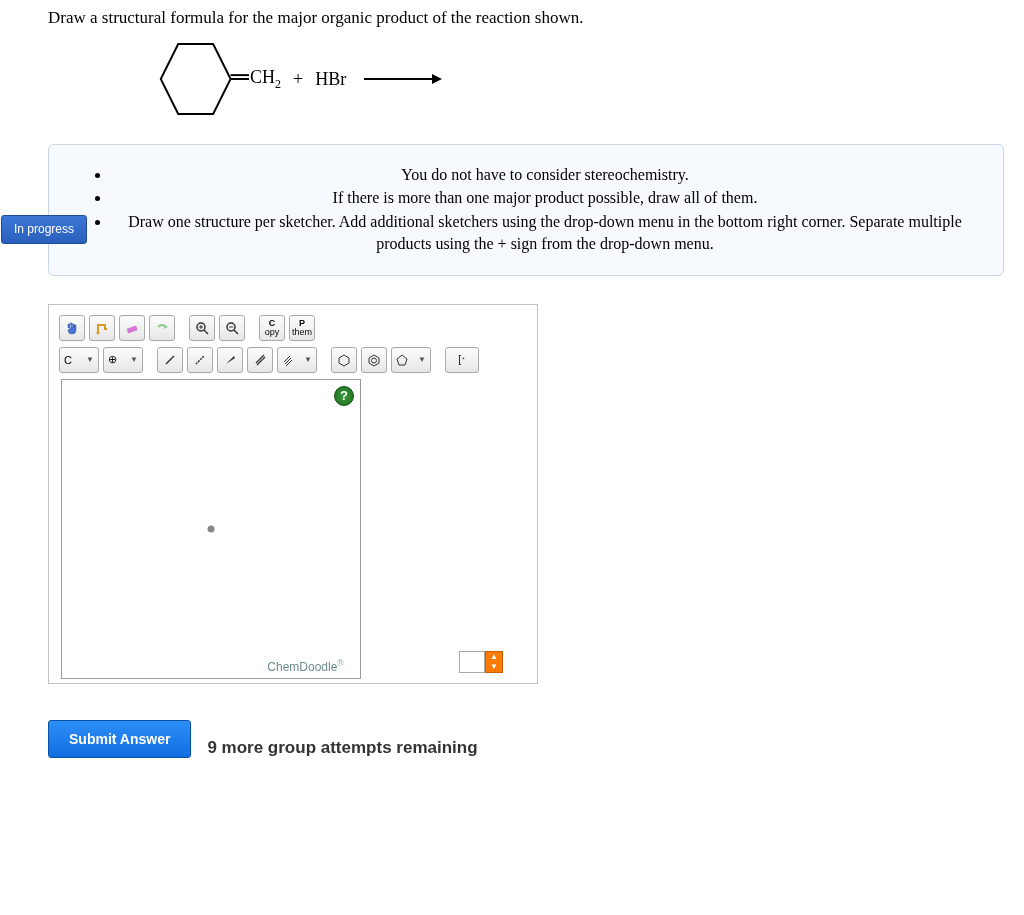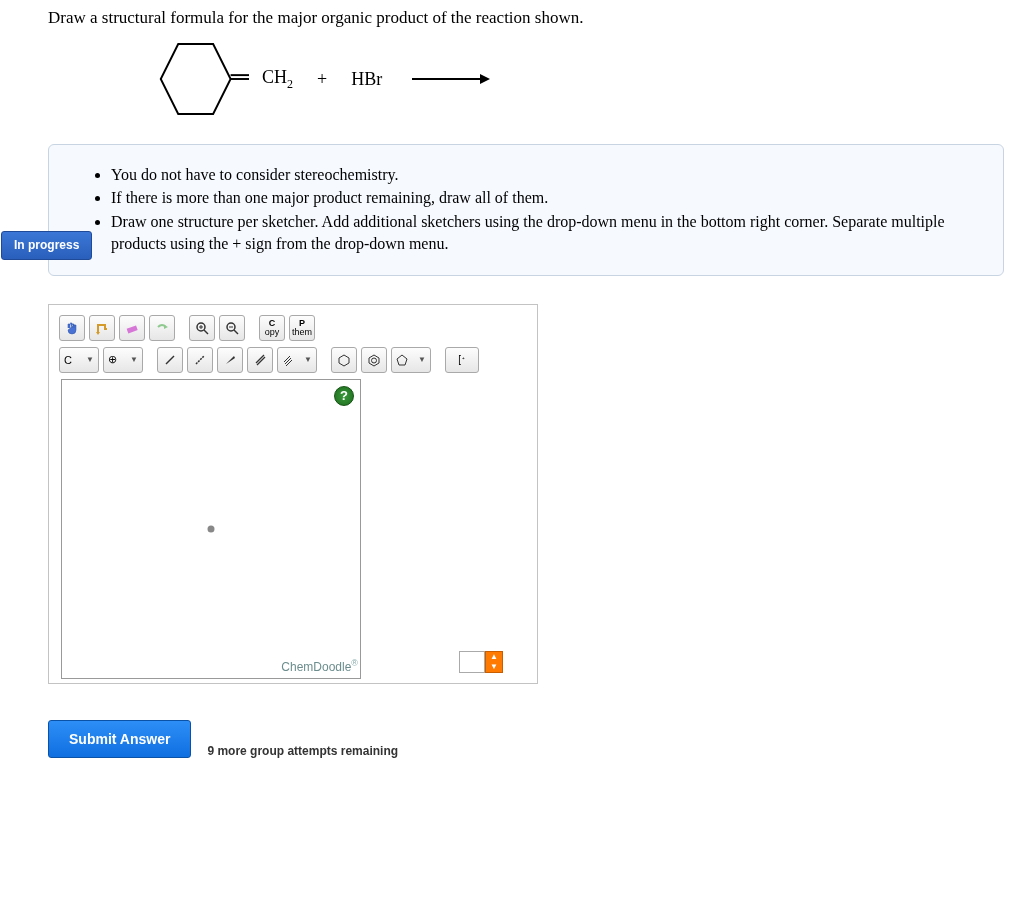--- a/index.html
+++ b/index.html
@@ -16,55 +16,55 @@
     width: 1016px;
   }
   .question-title {
     font-size: 17px;
     margin-bottom: 8px;
   }
   .reaction-area {
     margin: 10px 0 24px 105px;
     display: flex;
     align-items: center;
-    gap: 12px;
+    gap: 0;
   }
   .hexagon-svg { width: 97px; height: 82px; }
   .reaction-text { font-size: 18px; }
   sub { font-size: 12px; }
   .arrow-svg { width: 80px; height: 20px; }
 
   .instructions-box {
     border: 1px solid #c8d4e2;
     background: #f6faff;
     border-radius: 6px;
     padding: 18px 24px 18px 44px;
     margin: 0 0 28px 0;
     position: relative;
     font-family: Georgia, serif;
     font-size: 16px;
     line-height: 1.4;
   }
   .instructions-box ul {
     margin: 0;
     padding-left: 18px;
+    text-align: center;
   }
   .instructions-box li { margin: 1px 0; }
   .in-progress-badge {
     position: absolute;
     left: -48px;
-    top: 86px;
+    top: 70px;
     background: linear-gradient(#3b77d6, #2a5fbc);
     color: #fff;
     font-family: Arial, sans-serif;
     font-size: 12px;
     padding: 5px 12px;
     border-radius: 3px;
     border: 1px solid #1f4a98;
-    font-weight: bold;
   }
 
   .sketcher-panel {
     border: 1px solid #c3c3c3;
     width: 490px;
     padding: 10px;
     background: #fff;
     margin-bottom: 36px;
   }
   .toolbar-row {
@@ -110,21 +110,21 @@
     font-family: Arial; font-weight:bold; font-size:13px;
     border: 1px solid #145214;
     cursor: pointer;
   }
   .canvas-dot {
     position:absolute; left: 50%; top: 50%;
     width:7px; height:7px; border-radius:50%;
     background:#888; transform: translate(-50%,-50%);
   }
   .chemdoodle-label {
-    position:absolute; bottom:4px; right:2px;
+    position:absolute; bottom:4px; right:16px;
     font-family: Arial, sans-serif; font-size:12px; color:#8aa;
   }
   .chemdoodle-label .cd1 { color:#6c8d8d; }
   .chemdoodle-label sup { font-size:9px; }
   .stepper-widget {
     display:flex; align-items:center;
     margin-left: 400px;
     margin-top: -28px;
   }
   .stepper-widget .box {
@@ -158,21 +158,21 @@
   .btn-primary {
     background: linear-gradient(#2e8ef7, #0f6fe0);
     border-color: #0a52a8;
   }
   .btn-secondary {
     background: linear-gradient(#8f99a3, #6d7983);
     border-color: #556069;
   }
   .attempts-text {
     font-family: Arial, sans-serif;
-    font-size: 12px; font-weight:bold; color:#333;
+    font-size: 17px; font-weight:bold; color:#333;
   }
   svg { display:block; }
 </style>
 </head>
 <body>
 
 <div class="container">
   <div class="question-title">Draw a structural formula for the major organic product of the reaction shown.</div>
 
   <div class="reaction-area">
@@ -189,21 +189,21 @@
     <svg class="arrow-svg" viewBox="0 0 80 20" style="margin-left:16px">
       <line x1="2" y1="10" x2="70" y2="10" stroke="#000" stroke-width="2"></line>
       <polygon points="70,5 80,10 70,15" fill="#000"></polygon>
     </svg>
   </div>
 
   <div class="instructions-box">
     <div class="in-progress-badge">In progress</div>
     <ul>
       <li>You do not have to consider stereochemistry.</li>
-      <li>If there is more than one major product remaining, draw all of them.</li>
+      <li>If there is more than one major product possible, draw all of them.</li>
       <li>Draw one structure per sketcher. Add additional sketchers using the drop-down menu in the bottom right corner. Separate multiple products using the + sign from the drop-down menu.</li>
     </ul>
   </div>
 
   <div class="sketcher-panel">
 
     <div class="toolbar-row">
       <div class="tb-btn">
         <svg width="14" height="14">
             <path d="M3 7 L3 3 L5 3 L5 7 M5 2 L7 2 L7 7 M7 3 L9 3 L9 7 M9 4 L11 4 L11 9 Q11 13 7 13 Q3 13 3 9 Z" fill="#4a72d4" stroke="#2a52a4" stroke-width="0.5"></path>

